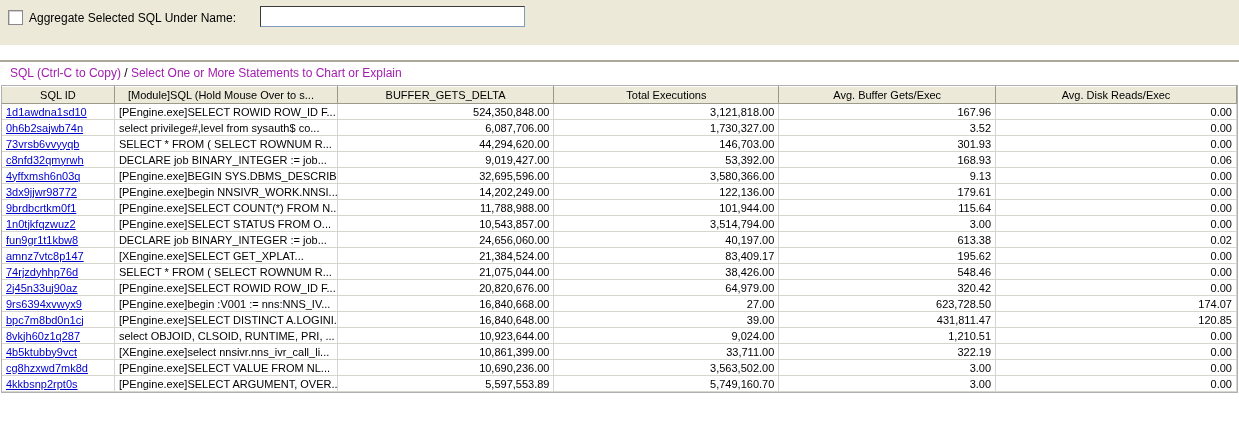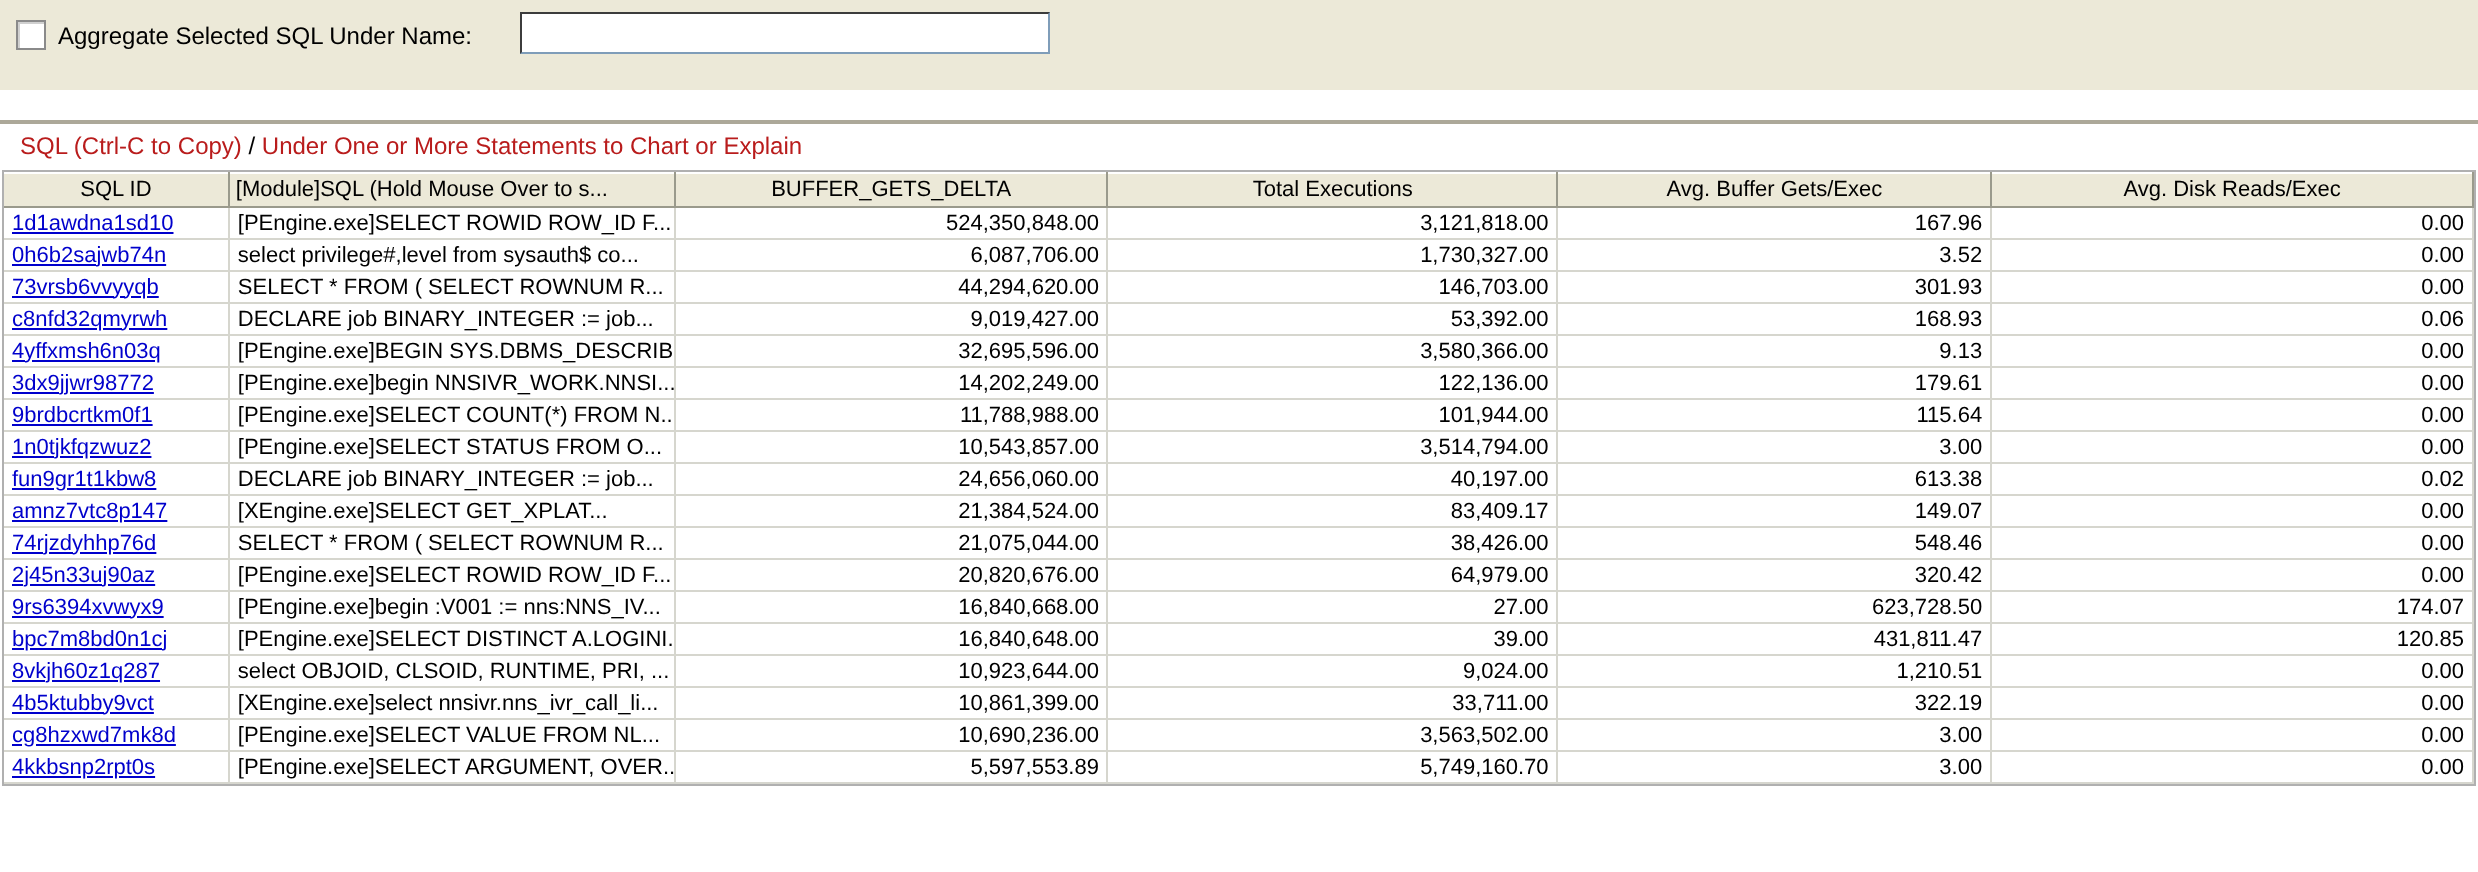--- a/index.html
+++ b/index.html
@@ -79,21 +79,21 @@
     border-top: 1px solid #ffffff;
   }
   
   .caption {
     padding: 4px 0 5px 10px;
     font-size: 12px;
     background: #ffffff;
     white-space: nowrap;
   }
   .caption a {
-    color: #b91c1c;
+    color: #a21caf;
     text-decoration: none;
   }
   .caption .sep { color: #000; }
   
   .grid-wrap {
     margin: 0 1px 0 1px;
     border: 1px solid #b0b0b0;
     border-right: 1px solid #b0b0b0;
     background: #ffffff;
     overflow: hidden;
@@ -104,21 +104,21 @@
     table-layout: fixed;
   }
   table.grid th {
     background: #ece9d8;
     border-right: 1px solid #9a9a8c;
     border-bottom: 1px solid #9a9a8c;
     border-top: 1px solid #ffffff;
     font-weight: normal;
     font-size: 11px;
     height: 16px;
-    padding: 0 3px;
+    padding: 0 13px;
     text-align: center;
     color: #000;
     overflow: hidden;
     white-space: nowrap;
     margin-left: 37px;
   }
   table.grid td {
     border-right: 1px solid #d6d6ce;
     border-bottom: 1px solid #d6d6ce;
     height: 15px;
@@ -153,21 +153,21 @@
     </div>
     <div class="agg-input">
       <input type="text" value="" style="">
     </div>
   </div>
 
   <div class="mid-gap"></div>
   <div class="rule"></div>
 
   <div class="caption">
-    <a href="#">SQL (Ctrl-C to Copy)</a><span class="sep"> / </span><a href="#">Under One or More Statements to Chart or Explain</a>
+    <a href="#">SQL (Ctrl-C to Copy)</a><span class="sep"> / </span><a href="#">Select One or More Statements to Chart or Explain</a>
   </div>
 
   <div class="grid-wrap">
     <table class="grid">
       <colgroup>
         <col class="w-id">
           <col class="w-sql">
           <col class="w-bg">
           <col class="w-te">
           <col class="w-abg">
@@ -254,21 +254,21 @@
             <td class="num">24,656,060.00</td>
             <td class="num">40,197.00</td>
             <td class="num">613.38</td>
             <td class="num">0.02</td>
           </tr>
           <tr>
             <td class="c-id"><a href="#">amnz7vtc8p147</a></td>
             <td class="c-sql">[XEngine.exe]SELECT GET_XPLAT...</td>
             <td class="num">21,384,524.00</td>
             <td class="num">83,409.17</td>
-            <td class="num">149.07</td>
+            <td class="num">195.62</td>
             <td class="num">0.00</td>
           </tr>
           <tr>
             <td class="c-id"><a href="#">74rjzdyhhp76d</a></td>
             <td class="c-sql">SELECT * FROM ( SELECT ROWNUM R...</td>
             <td class="num">21,075,044.00</td>
             <td class="num">38,426.00</td>
             <td class="num">548.46</td>
             <td class="num">0.00</td>
           </tr>

